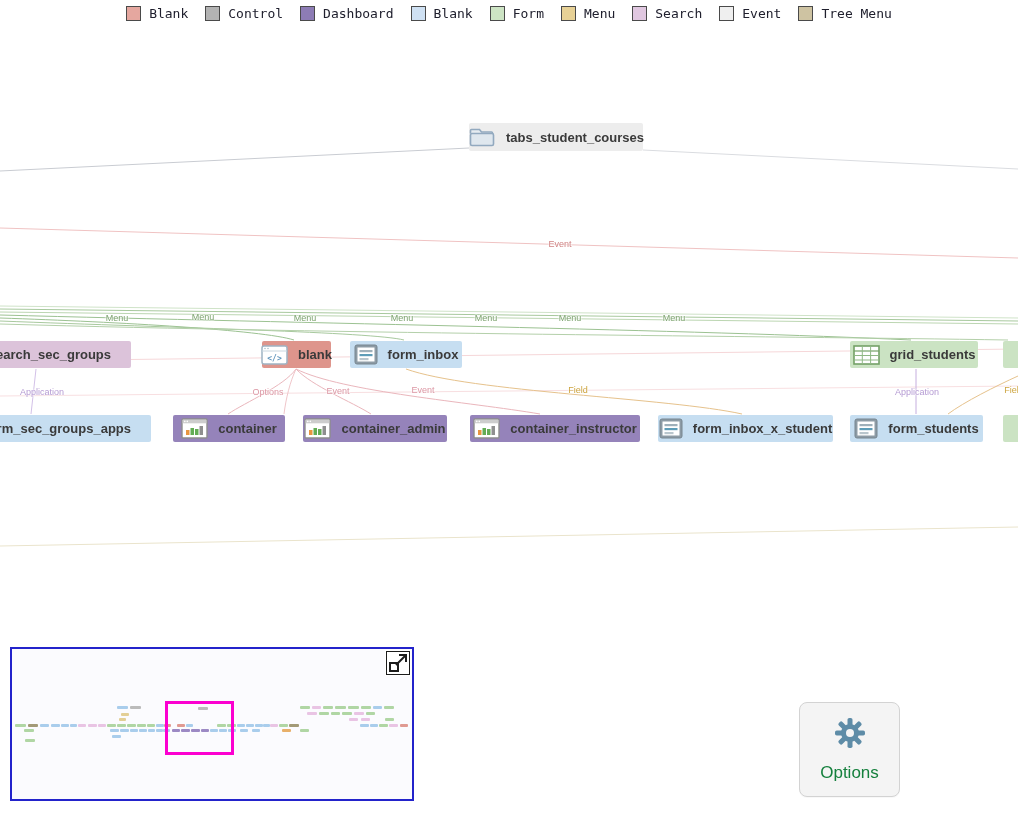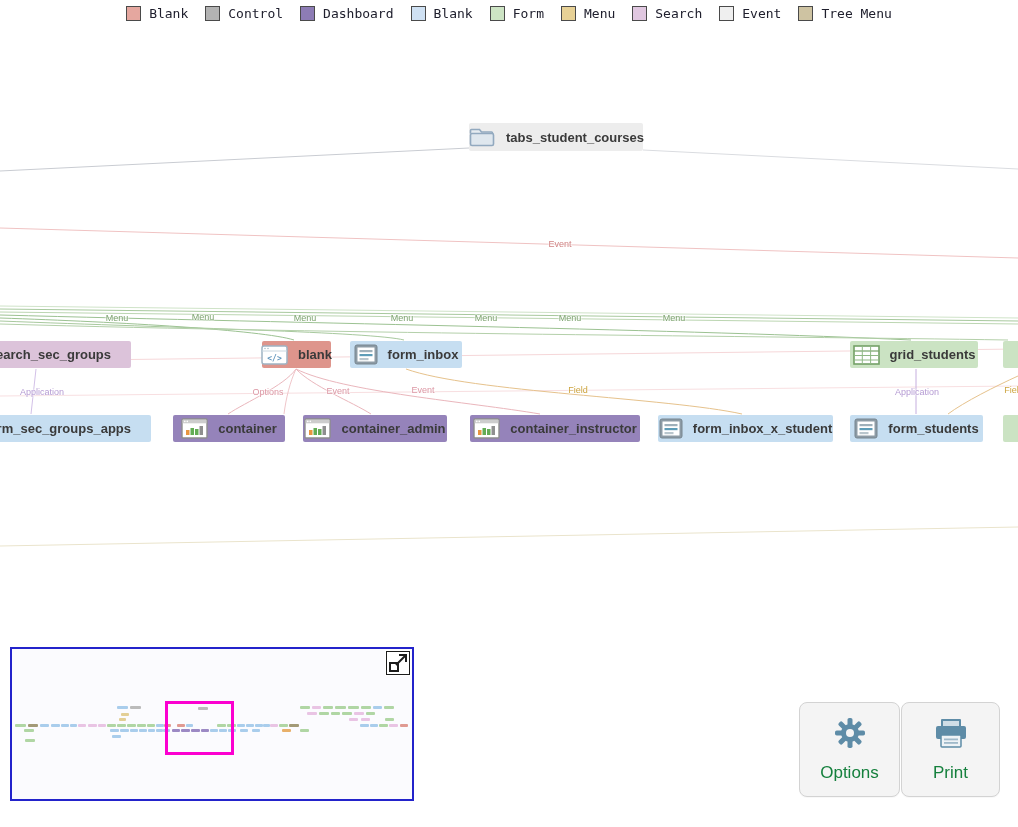--- a/index.html
+++ b/index.html
@@ -353,27 +353,14 @@
           <rect x="14.5" y="2" width="5" height="30" rx="1.8" transform="rotate(90 17 17)"></rect>
           <rect x="14.5" y="2" width="5" height="30" rx="1.8" transform="rotate(135 17 17)"></rect>
           <circle cx="17" cy="17" r="9"></circle>
         </g>
         <circle cx="17" cy="17" r="4" fill="#f4f4f4"></circle>
       </svg>
     </span>
     <span class="tb-label">Options</span>
   </div>
 
-  <div class="tool-button" id="print-button">
-    <span class="tb-icon">
-      <svg width="36" height="33" viewBox="0 0 36 33">
-        <rect x="8" y="2" width="20" height="8" rx="1" fill="#5e8ca7"></rect>
-        <rect x="10" y="4" width="16" height="5" fill="#cfdde6"></rect>
-        <rect x="3" y="9" width="30" height="13" rx="2" fill="#5e8ca7"></rect>
-        <rect x="8" y="18" width="20" height="12" rx="1" fill="#eef3f6" stroke="#5e8ca7" stroke-width="1.5"></rect>
-        <rect x="11" y="21.5" width="14" height="1.8" fill="#9fb9c9"></rect>
-        <rect x="11" y="25" width="14" height="1.8" fill="#9fb9c9"></rect>
-      </svg>
-    </span>
-    <span class="tb-label">Print</span>
-  </div>
 
 </div>
 
 </body></html>

